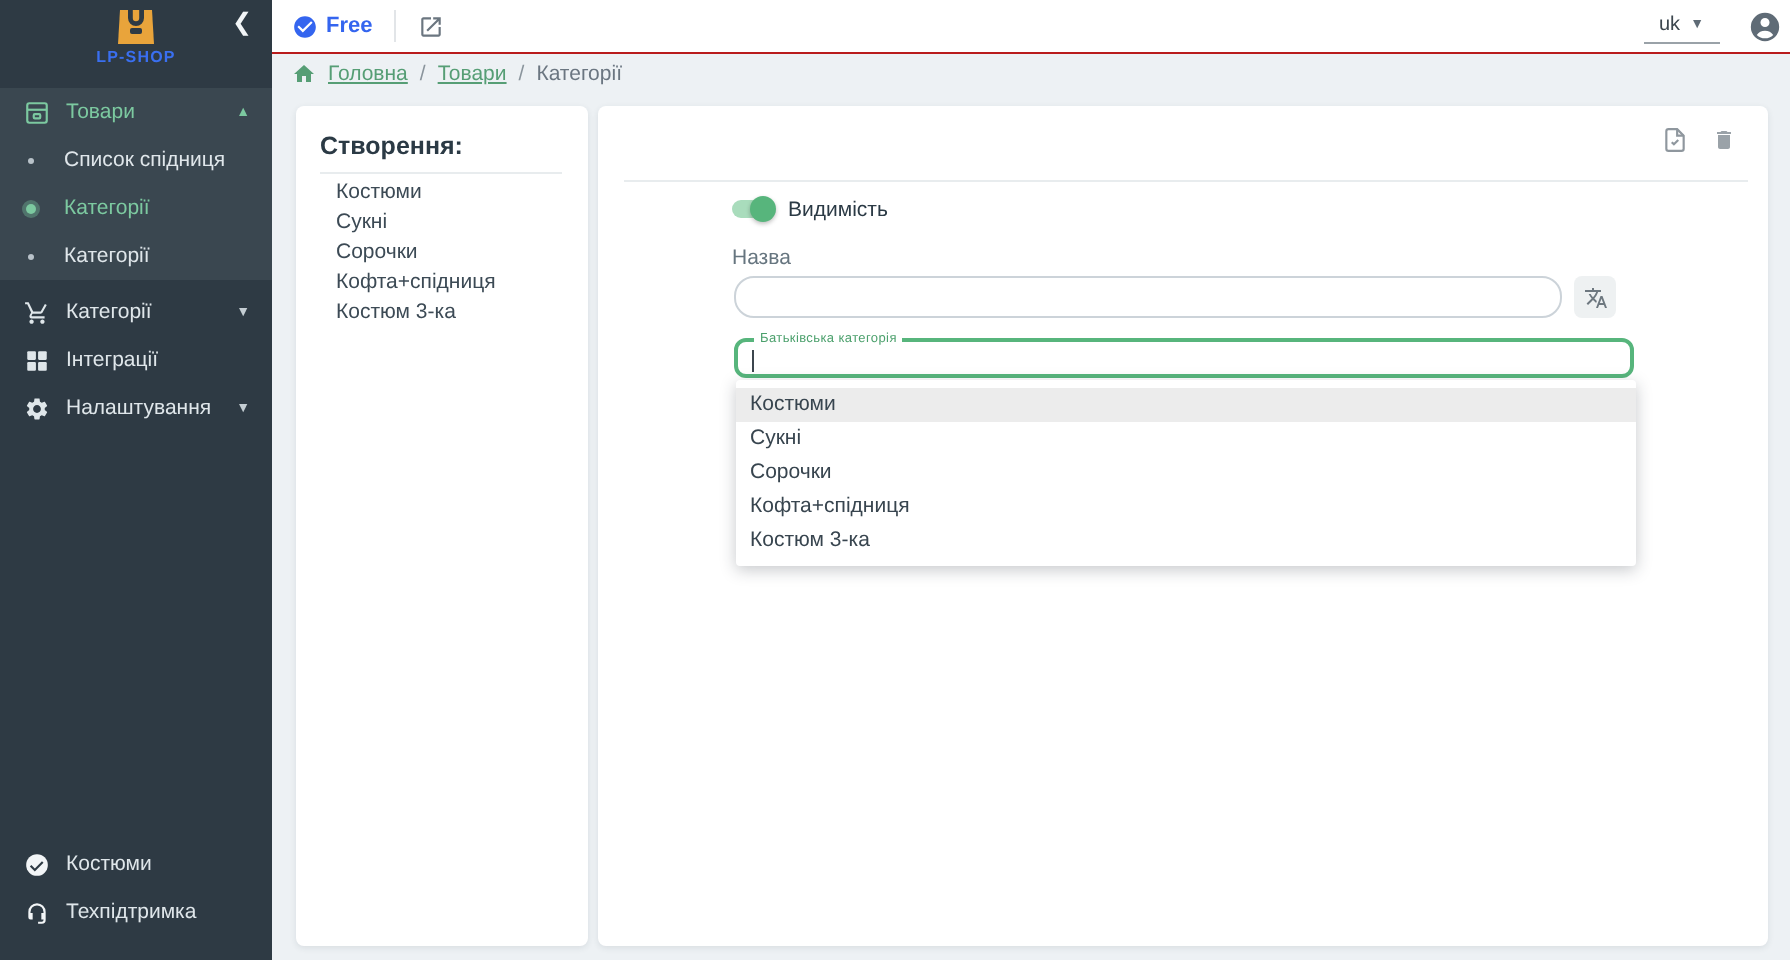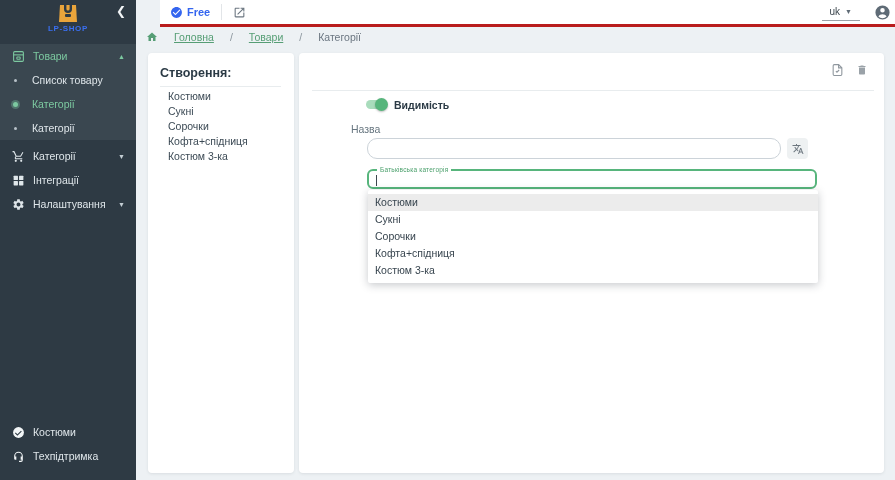--- a/index.html
+++ b/index.html
@@ -27,55 +27,55 @@
   .mi .chev { position:absolute; right:11px; font-size:7px; color:#c4cdd3; }
   .mi.green, .mi.green .chev { color:#7cc9a0; }
   .mi .bullet { position:absolute; left:14px; width:3px; height:3px; border-radius:50%; background:#b8c2c9; }
   .mi .bullet.ring { width:5px; height:5px; background:#7cc9a0; box-shadow:0 0 0 2px rgba(124,201,160,.35); }
   .mi.sub .lbl { left:32px; }
   .mi.active-sub { color:#7cc9a0; }
   .sidebar-bottom { position:absolute; left:0; bottom:12px; width:100%; }
   
   .topbar {
     position:absolute; left:136px; top:0; right:0; height:27px;
-    background:#ffffff; border-bottom:3px solid #b91c1c;
-    display:flex; align-items:center; z-index:10;margin-left:24px;
+    background:#ffffff; border-bottom:1px solid #b91c1c;
+    display:flex; align-items:center; z-index:10;
   }
   .badge-free { display:flex; align-items:center; gap:4px; margin-left:10px; cursor:pointer; }
   .badge-free .txt { color:#3465ef; font-weight:bold; font-size:11px; }
   .top-divider { width:1px; height:16px; background:#e2e5e8; margin:0 11px; }
   .open-new { color:#6b7680; cursor:pointer; display:flex; }
   .topbar-right { margin-left:auto; display:flex; align-items:center; gap:14px; padding-right:4px; }
   .lang-select { display:flex; align-items:center; gap:5px; border-bottom:1px solid #9aa2a8; padding:2px 8px 3px 8px; cursor:pointer; }
   .lang-select .code { font-size:10px; color:#3c464e; }
   .lang-select .caret { font-size:7px; color:#5f6b76; }
   .account-btn { cursor:pointer; display:flex; }
   
-  .breadcrumb { position:absolute; left:146px; top:31px; display:flex; align-items:center; gap:16px; font-size:10.5px; z-index:5; }
+  .breadcrumb { position:absolute; left:146px; top:31px; display:flex; align-items:center; gap:6px; font-size:10.5px; z-index:5; }
   .breadcrumb a { color:#569e75; text-decoration:underline; cursor:pointer; }
   .breadcrumb .sep { color:#8a949c; }
   .breadcrumb .cur { color:#6b7681; }
   
   .card { position:absolute; background:#fff; border-radius:4px; box-shadow:0 1px 3px rgba(40,60,70,.10); }
   .card-left { left:148px; top:53px; width:146px; height:420px; }
   .card-right { left:299px; top:53px; width:585px; height:420px; }
   .cat-title { position:absolute; left:12px; top:13px; font-size:12.5px; font-weight:bold; color:#2b3a45; }
   .cat-divider { position:absolute; left:12px; right:13px; top:33px; height:1px; background:#e8ecee; }
   .cat-list { position:absolute; left:20px; top:36px; right:6px; list-style:none; }
   .cat-list li { font-size:10.5px; color:#3c4a55; height:15px; line-height:15px; cursor:pointer; white-space:nowrap; }
   
   .rc-toolbar { position:absolute; top:10px; right:16px; display:flex; gap:12px; }
   .rc-toolbar .tool { color:#8f979e; cursor:pointer; display:flex; }
   .rc-divider { position:absolute; left:13px; right:10px; top:37px; height:1px; background:#e8ecee; }
-  .vis-row { position:absolute; left:66px; top:45px; display:flex; align-items:center; gap:8px;font-weight:bold; }
+  .vis-row { position:absolute; left:66px; top:45px; display:flex; align-items:center; gap:8px; }
   .switch { position:relative; width:21px; height:13px; cursor:pointer; }
   .switch .track { position:absolute; left:1px; top:2px; width:19px; height:9px; border-radius:5px; background:#a9dcbc; }
   .switch .thumb { position:absolute; right:-2px; top:0; width:13px; height:13px; border-radius:50%; background:#57b57c; box-shadow:0 1px 2px rgba(0,0,0,.25); }
   .vis-label { font-size:10.5px; color:#2b3a45; }
-  .name-label { position:absolute; left:52px; top:70px; font-size:10.5px; color:#66757f; }
+  .name-label { position:absolute; left:67px; top:70px; font-size:10.5px; color:#66757f; }
   .name-input {
     position:absolute; left:68px; top:85px; width:414px; height:21px;
     border:1px solid #ccd3d9; border-radius:10px; background:#fff;
     font-size:11px; padding:0 9px; outline:none; font-family:"Liberation Sans",sans-serif; color:#2f3e4a;
   }
   .translate-btn {
     position:absolute; left:488px; top:85px; width:21px; height:21px;
     background:#eef1f2; border-radius:4px; display:flex; align-items:center; justify-content:center;
     color:#6e7categ880; color:#6e7880; cursor:pointer;
   }
@@ -123,21 +123,21 @@
           <rect x="3" y="3" width="18" height="18" rx="2"></rect>
             <path d="M3 9h18"></path>
             <rect x="9" y="13" width="6" height="4" rx="1"></rect>
         </svg>
       </span>
       <span class="lbl">Товари</span>
       <span class="chev">▲</span>
     </div>
     <div class="mi sub">
       <span class="bullet"></span>
-      <span class="lbl">Список товару</span>
+      <span class="lbl">Список спідниця</span>
     </div>
     <div class="mi sub active-sub">
       <span class="bullet ring" style="left:13px;"></span>
       <span class="lbl">Категорії</span>
     </div>
     <div class="mi sub">
       <span class="bullet"></span>
       <span class="lbl">Категорії</span>
     </div>
   </div>

